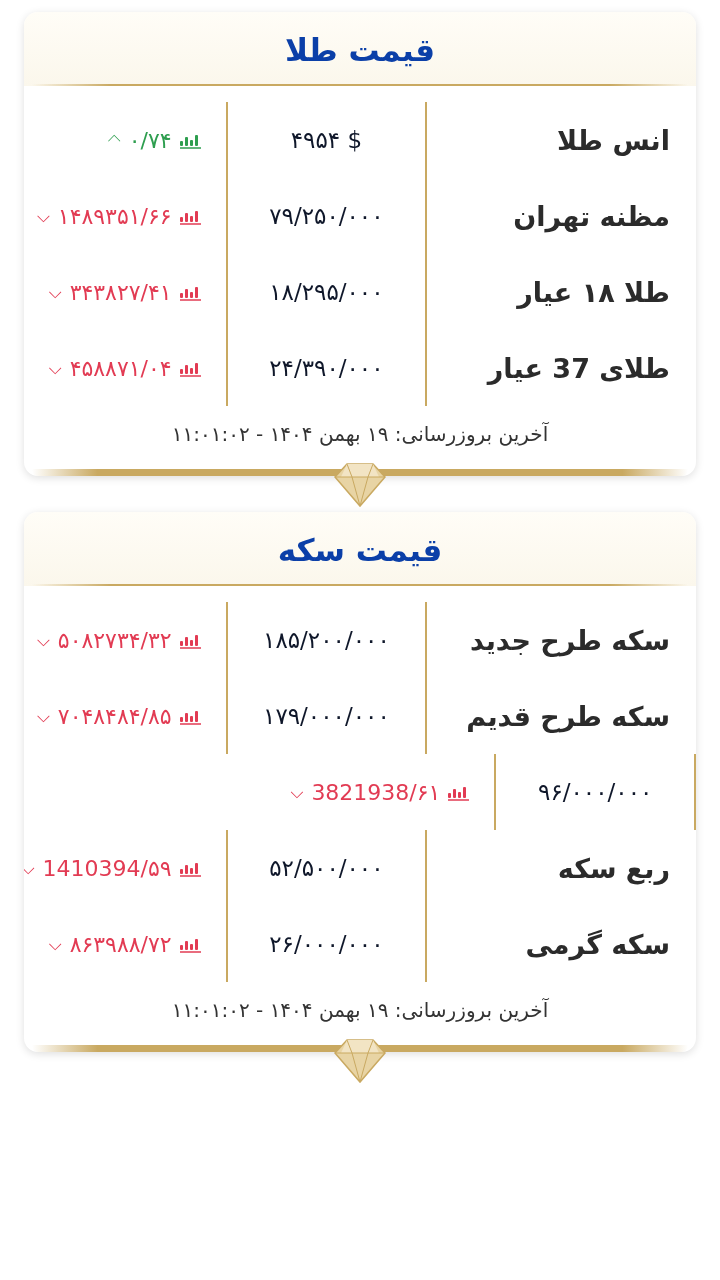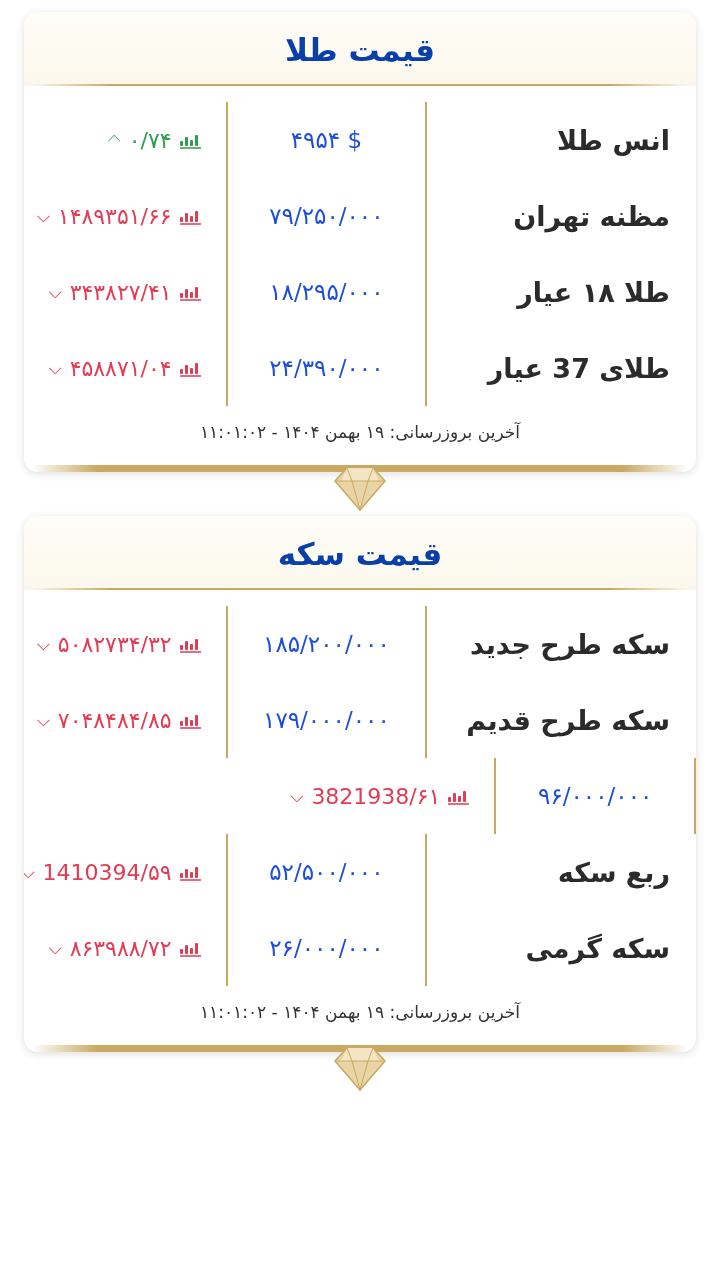--- a/index.html
+++ b/index.html
@@ -18,21 +18,21 @@
     padding: 12px 24px 0 24px;
   }
 
   
   .card {
     position: relative;
     background: #ffffff;
     border-radius: 14px;
     box-shadow: 0 2px 9px rgba(0,0,0,0.13);
     overflow: hidden;
-    margin-bottom: 18px;
+    margin-bottom: 10px;
   }
   .card-header {
     background: linear-gradient(180deg, #fffdf7 0%, #fbf7ec 100%);
     text-align: center;
     padding: 20px 0 18px 0;
     position: relative;
   }
   .card-header::after {
     content: "";
     position: absolute;
@@ -61,21 +61,21 @@
     text-align: right;
     padding-right: 26px;
     font-size: 27px;
     color: #2b2b2b;
     font-weight: bold;
   }
   .col-price {
     flex: 0 0 30%;
     text-align: center;
     font-size: 23px;
-    color: #1d4ed8;
+    color: #0f172a;
     border-right: 2px solid #c9a961;
     border-left: 2px solid #c9a961;
     height: 100%;
     display: flex;
     align-items: center;
     justify-content: center;
   }
   .col-change {
     flex: 0 0 30%;
     display: flex;
@@ -121,21 +121,21 @@
     line-height: 1;
     display: inline-block;
   }
   .arrow-up { transform: scaleY(-1); }
 
   .value-num { direction: ltr; unicode-bidi: embed; }
 
   
   .card-footer {
     text-align: center;
-    font-size: 17px;
+    font-size: 20px;
     color: #333;
     padding: 16px 0 26px 0;
   }
   .card-bottom-bar {
     position: absolute;
     left: 8px; right: 8px; bottom: 0;
     height: 7px;
     background: linear-gradient(90deg, rgba(197,164,99,0) 0%, #c9a961 10%, #c9a961 90%, rgba(197,164,99,0) 100%);
     border-radius: 0 0 6px 6px;
   }

